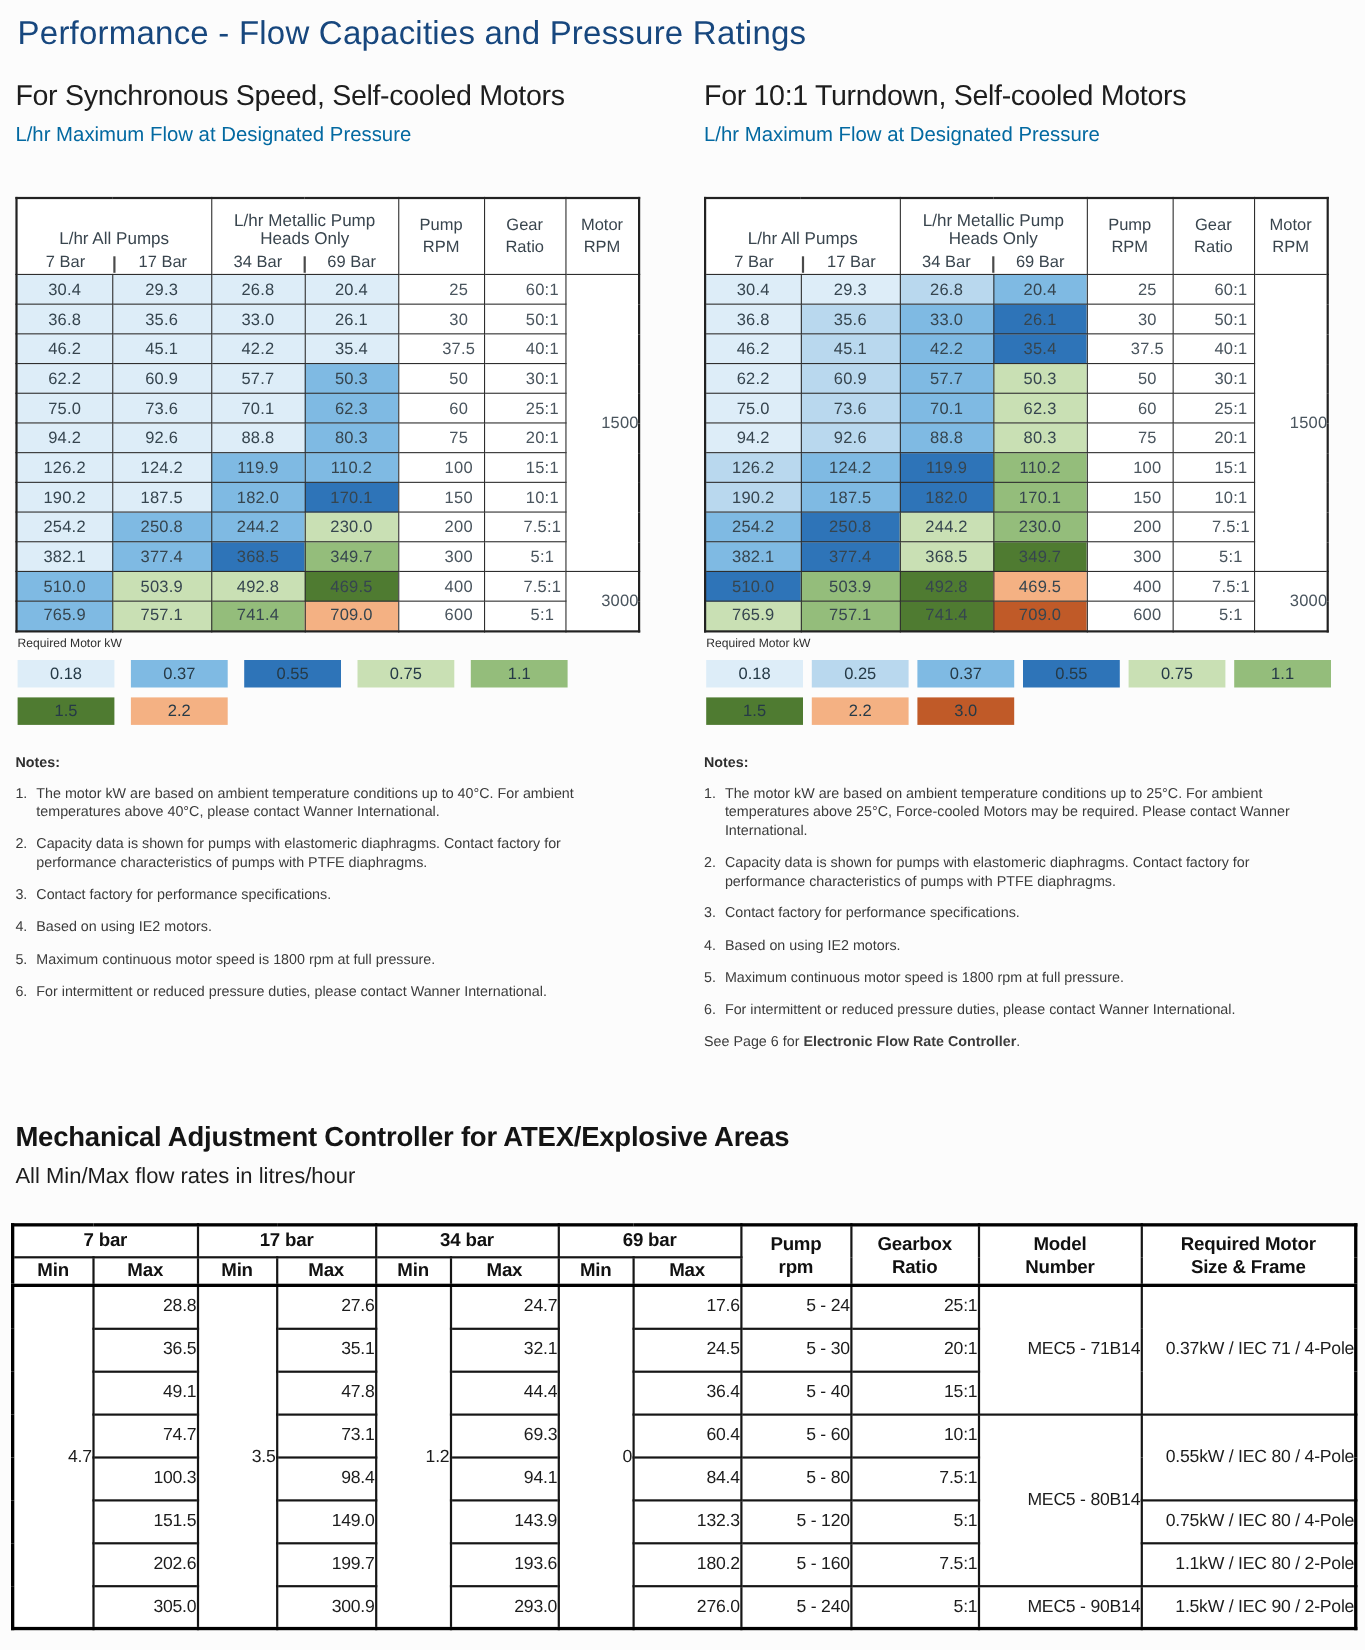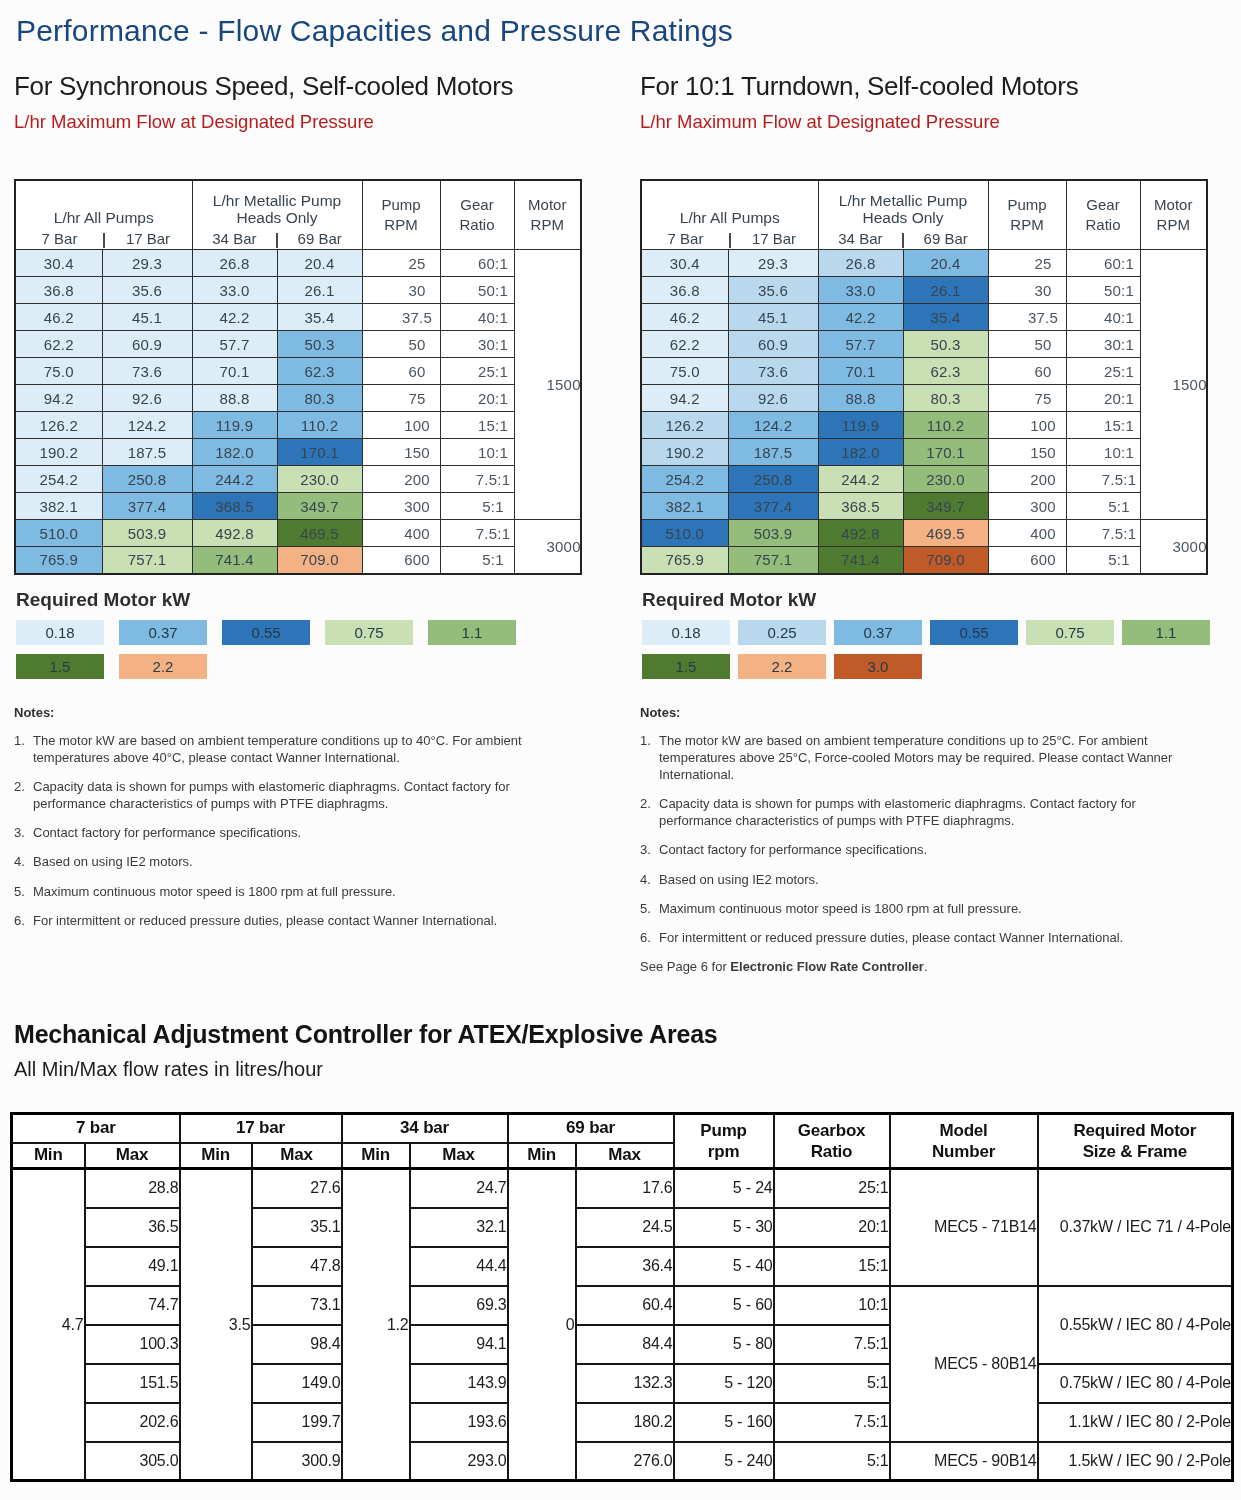--- a/index.html
+++ b/index.html
@@ -16,42 +16,42 @@
   .main-title {
     position:absolute; left:16px; top:14px;
     font-size:30px; font-weight:normal; color:#17477e; letter-spacing:0.2px;
   }
 
   .col { position:absolute; top:72px; width:604px; }
   .col.left { left:14px; }
   .col.right { left:640px; }
 
   .sec-heading { font-size:26px; font-weight:400; color:#1d1d1d; letter-spacing:-0.3px; line-height:1.1; }
-  .sec-sub { font-size:18.5px; color:#b91c1c; margin-top:10px; }
+  .sec-sub { font-size:18.5px; color:#0369a1; margin-top:10px; }
 
   table.flow-table {
     border-collapse:collapse; table-layout:fixed; width:566px;
     margin-top:46px; border:2px solid #222; background:#fff;
   }
   .flow-table th, .flow-table td { border:1.6px solid #2e2e2e; }
   .flow-table thead tr { height:70px; }
   .flow-table th { font-weight:normal; color:#39454e; padding:0; }
   .grp-inner { display:flex; flex-direction:column; justify-content:flex-end; height:66px; }
   .grp-label { text-align:center; font-size:15.5px; line-height:1.12; margin:auto 0 3px; white-space:pre-line; }
   .bars { display:flex; align-items:flex-end; }
   .bars .bar { flex:1; font-size:15px; text-align:center; padding-bottom:1px; }
   .bars .tick { width:1.5px; height:15px; background:#4a4a4a; }
   th.single { font-size:15px; white-space:pre-line; line-height:1.3; text-align:center; vertical-align:middle; }
   .flow-table td {
     height:27px; font-size:15px; text-align:center; color:#36454f; padding:0;
     letter-spacing:0.2px;
   }
   .flow-table td.plain { background:#fff; color:#4a555e;padding-left:32px; }
 
-  .legend-title { margin:14px 0 0 2px; font-size:19px; color:#2e2e2e;font-weight:bold; }
+  .legend-title { margin:4px 0 0 2px; font-size:11px; color:#2e2e2e; }
   .legend-row { display:flex; margin:9px 0 0 2px; }
   .left .legend-row { gap:15px; }
   .right .legend-row { gap:8px; }
   .swatch { width:88px; height:25px; line-height:25px; text-align:center; font-size:15px; color:#263a47; }
 
   .notes { margin-top:26px; }
   .notes-title { font-size:13px; font-weight:bold; color:#2f2f2f; }
   .note { display:flex; margin-top:12px; font-size:13px; color:#3b3b3b; line-height:1.32; }
   .note-num { flex:0 0 19px; }
   .note-text { flex:1; max-width:545px; }

